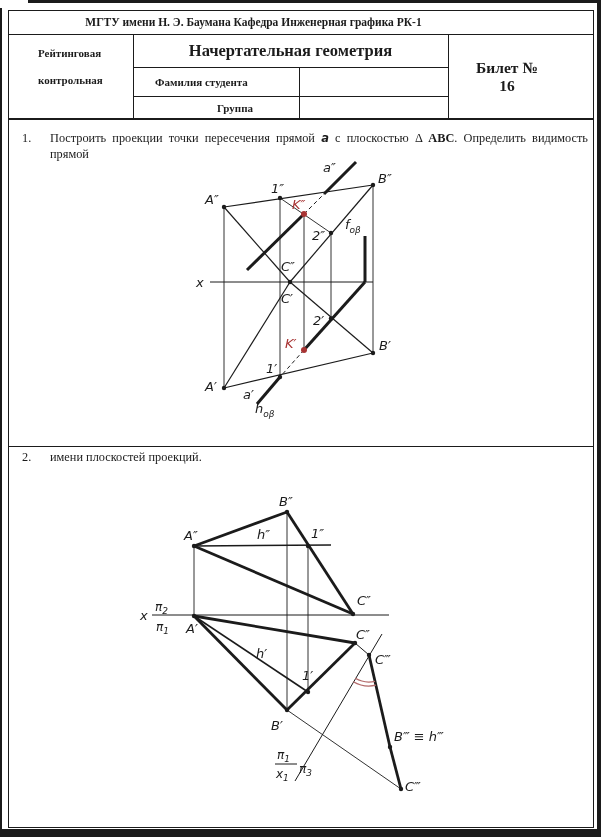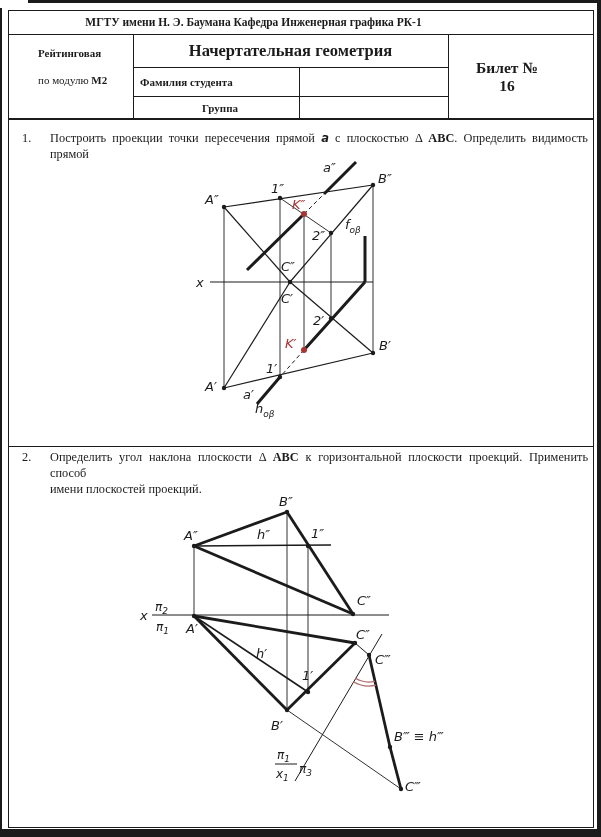--- a/index.html
+++ b/index.html
@@ -8,21 +8,21 @@
   .abs{position:absolute;}
   .ln{position:absolute;background:#1b1b1b;}
   .frame{position:absolute;left:8px;top:10px;width:584px;height:816px;
          border:1.6px solid #1b1b1b;}
   .hdr-institute{left:8px;top:10px;width:491px;height:24px;line-height:25px;
       text-align:center;font-weight:bold;font-size:11.5px;}
   .cell-left{left:38px;top:40px;width:110px;font-weight:bold;font-size:11px;line-height:27px;}
   .cell-left .reg{font-weight:normal;}
   .subject{left:133px;top:34px;width:315px;height:33px;line-height:33px;
       text-align:center;font-weight:bold;font-size:16.5px;}
-  .formlabel{font-weight:bold;font-size:11px;}
+  .formlabel{font-weight:bold;font-size:11px;margin-left:15px;}
   .fam{left:140px;top:67px;width:160px;height:29px;line-height:30px;}
   .grp{left:140px;top:96px;width:160px;height:23px;line-height:24px;text-align:center;}
   .billet{left:448px;top:34px;width:118px;height:85px;display:flex;flex-direction:column;
       justify-content:center;align-items:center;font-weight:bold;font-size:15.5px;line-height:18px;}
   .pnum{position:absolute;font-size:12.3px;}
   .ptext{position:absolute;left:40px;width:538px;font-size:12.3px;line-height:15.8px;margin-left:10px;}
   .ptext .l1{text-align:justify;text-align-last:justify;}
   .ptext .l2{text-align:left;}
   .seg-bold{font-weight:bold;}
   .seg-lineletter{font-weight:bold;font-style:italic;font-family:"DejaVu Sans",sans-serif;font-size:11.5px;}
@@ -44,38 +44,37 @@
 <div class="ln" style="left:132.5px;top:34px;width:1.5px;height:85px;"></div>
 <div class="ln" style="left:447.5px;top:34px;width:1.5px;height:85px;"></div>
 <div class="ln" style="left:133px;top:66.5px;width:315px;height:1.4px;"></div>
 <div class="ln" style="left:133px;top:95.5px;width:315px;height:1.4px;"></div>
 <div class="ln" style="left:298.5px;top:67px;width:1.4px;height:52px;"></div>
 <div class="ln" style="left:8px;top:446px;width:586px;height:1.4px;"></div>
 
 <div class="abs hdr-institute">МГТУ имени Н. Э. Баумана Кафедра Инженерная графика РК-1</div>
 <div class="abs cell-left">
   <div>Рейтинговая</div>
-  <div><span class="reg">по модулю </span><span>М2</span></div>
+  <div>контрольная</div>
 </div>
 <div class="abs subject">Начертательная геометрия</div>
 <div class="abs formlabel fam">Фамилия студента</div>
 <div class="abs formlabel grp">Группа</div>
 <div class="abs billet">
   <div>Билет №</div>
   <div>16</div>
 </div>
 
 <div class="pnum" style="left:22px;top:131px;">1.</div>
 <div class="ptext" style="top:131px;">
   <div class="l1"><span>Построить проекции точки пересечения прямой </span><span class="seg-lineletter">a</span><span> с плоскостью Δ </span><span class="seg-bold">АВС</span><span>. Определить видимость прямой</span></div>
 </div>
 
 <div class="pnum" style="left:22px;top:450px;">2.</div>
 <div class="ptext" style="top:450px;">
-  <div class="l1"><span>Определить угол наклона плоскости Δ </span><span class="seg-bold">АВС</span><span> к горизонтальной плоскости проекций. Применить способ</span></div>
   <div class="l2"><span>имени плоскостей проекций.</span></div>
 </div>
 
 <svg class="overlay" viewBox="0 0 601 837">
   <g>
       <line x1="210" y1="282" x2="373" y2="282" stroke="#1b1b1b" stroke-width="1" stroke-linecap="butt"></line>
       <line x1="224" y1="207" x2="373" y2="185" stroke="#1b1b1b" stroke-width="1.2" stroke-linecap="butt"></line>
       <line x1="373" y1="185" x2="290" y2="282" stroke="#1b1b1b" stroke-width="1.2" stroke-linecap="butt"></line>
       <line x1="224" y1="207" x2="290" y2="282" stroke="#1b1b1b" stroke-width="1.2" stroke-linecap="butt"></line>
       <line x1="224" y1="388" x2="373" y2="353" stroke="#1b1b1b" stroke-width="1.2" stroke-linecap="butt"></line>

